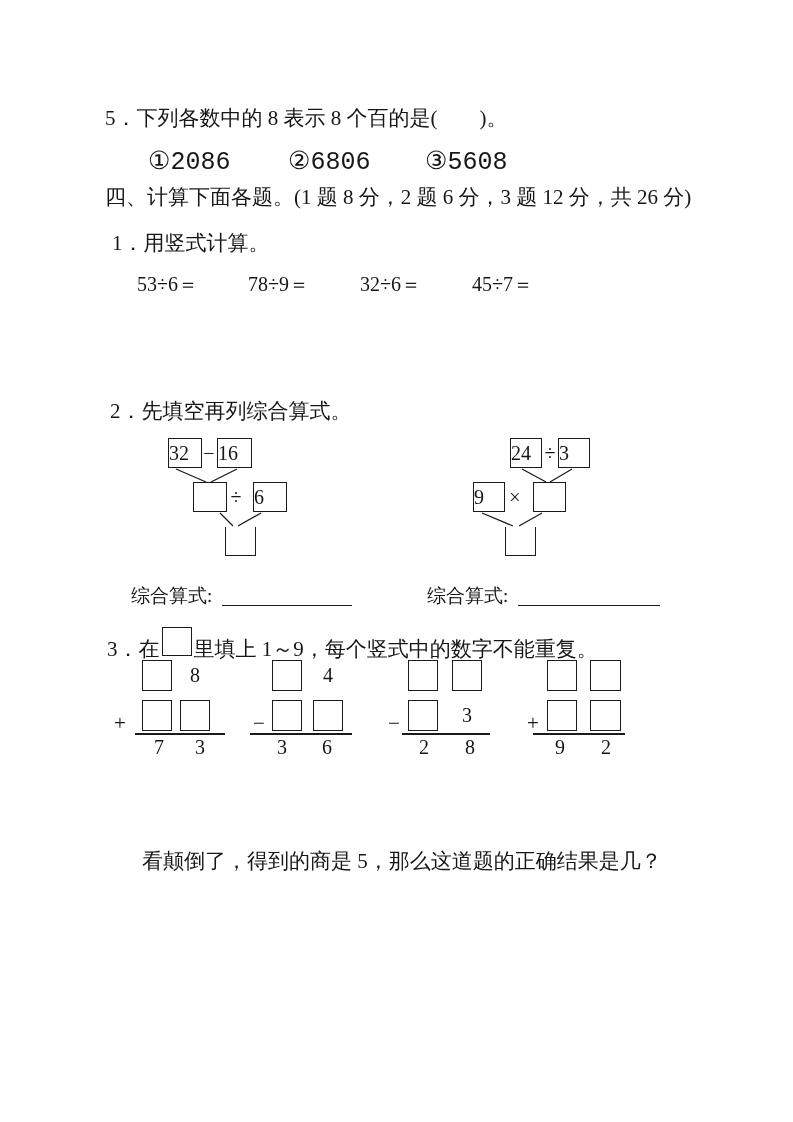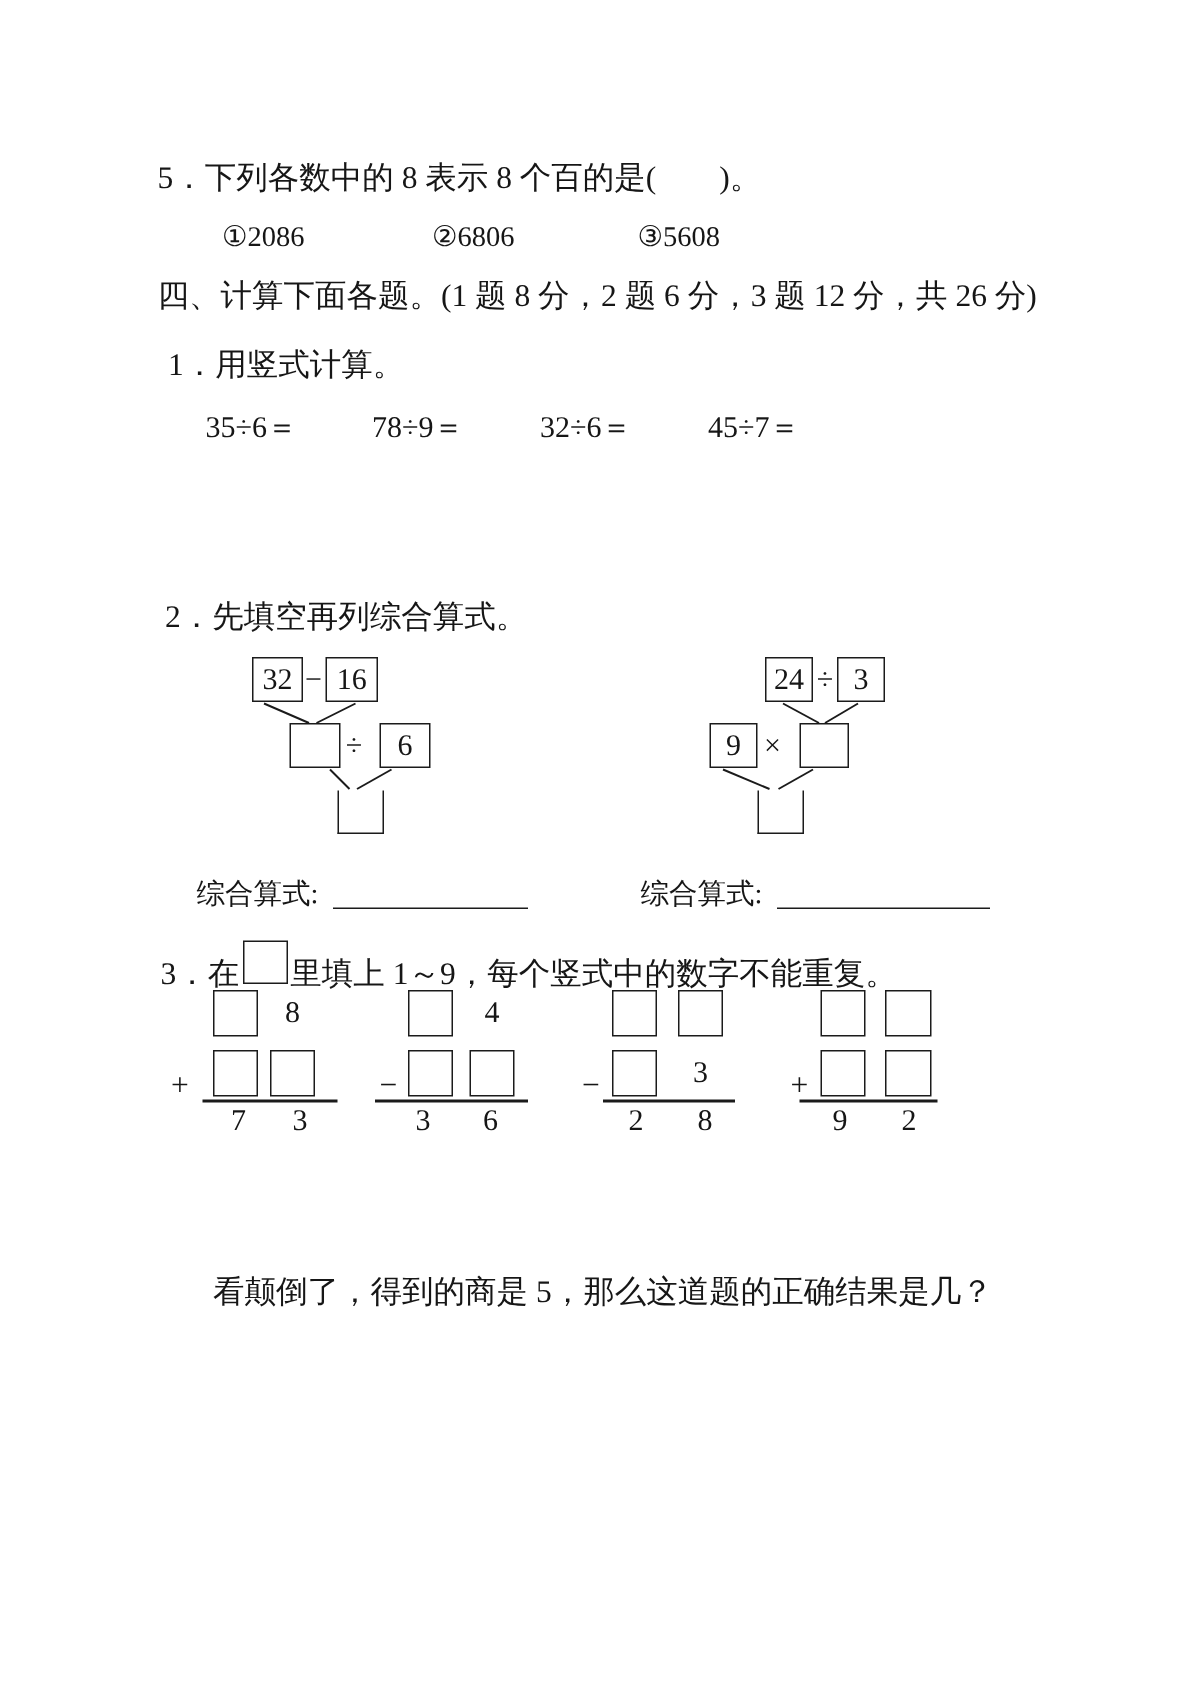--- a/index.html
+++ b/index.html
@@ -5,27 +5,27 @@
   html,body{margin:0;padding:0;background:#ffffff;}
   .page{
     position:relative;
     width:793px;height:926px;
     background:#ffffff;
     font-family:"Liberation Serif","DejaVu Serif",serif;
     color:#161616;
     overflow:hidden;
   }
   .line{position:absolute;font-size:21px;line-height:24px;white-space:nowrap;}
-  .optrow span{position:absolute;font-size:19px;white-space:nowrap;}
+  .optrow span{position:absolute;font-size:25px;white-space:nowrap;font-family:Liberation Mono, monospace;}
   .eqrow span{position:absolute;font-size:20px;white-space:nowrap;}
 
   
   .tree{position:absolute;width:150px;height:132px;}
   .tbox{position:absolute;height:30px;border:1.5px solid #1b1b1b;
-        text-align:center;line-height:29px;font-size:20px;box-sizing:border-box;}
+        text-align:left;line-height:29px;font-size:20px;box-sizing:border-box;}
   .top-op{position:absolute;text-align:center;font-size:20px;line-height:30px;}
   .ubox{position:absolute;height:29px;border:1.5px solid #1b1b1b;border-top:none;box-sizing:border-box;}
   .tree svg{position:absolute;left:0;top:0;}
 
   
   .ansrow{position:absolute;font-size:19px;white-space:nowrap;}
   .ans-line{display:inline-block;width:135px;height:16px;border-bottom:1.6px solid #1b1b1b;
             margin-left:10px;vertical-align:-4px;}
 
   
@@ -51,21 +51,21 @@
     <span style="left:148px;top:146px">①2086</span>
     <span style="left:288px;top:146px">②6806</span>
     <span style="left:425px;top:146px">③5608</span>
   </div>
 
   <div class="line" style="left:105px;top:185px">四、计算下面各题。(1 题 8 分，2 题 6 分，3 题 12 分，共 26 分)</div>
 
   <div class="line" style="left:112px;top:231px">1．用竖式计算。</div>
 
   <div class="eqrow">
-    <span style="left:137px;top:271px">35÷6＝</span>
+    <span style="left:137px;top:271px">53÷6＝</span>
     <span style="left:248px;top:271px">78÷9＝</span>
     <span style="left:360px;top:271px">32÷6＝</span>
     <span style="left:472px;top:271px">45÷7＝</span>
   </div>
 
   <div class="line" style="left:110px;top:399px">2．先填空再列综合算式。</div>
 
   <div class="tree" style="left:160px;top:433px">
     <svg width="150" height="132">
       <line x1="16" y1="36" x2="46" y2="49" stroke="#1b1b1b" stroke-width="1.3"></line>

